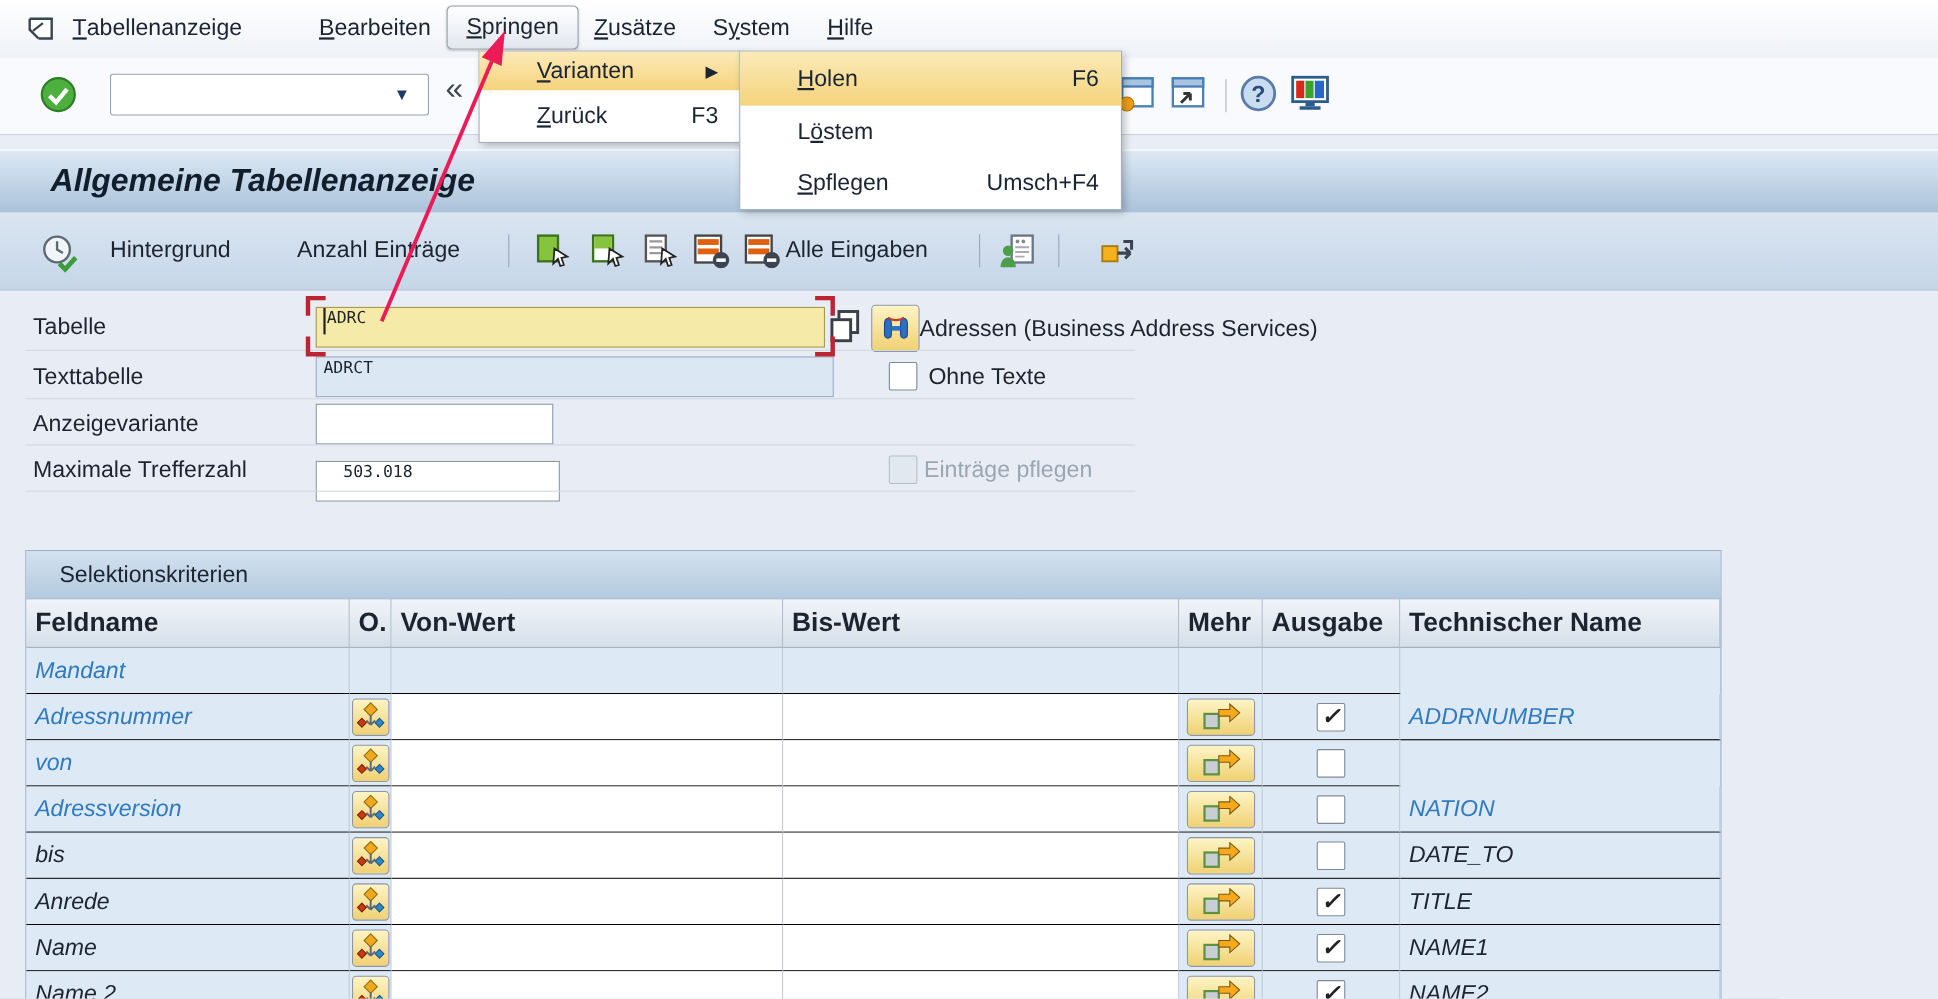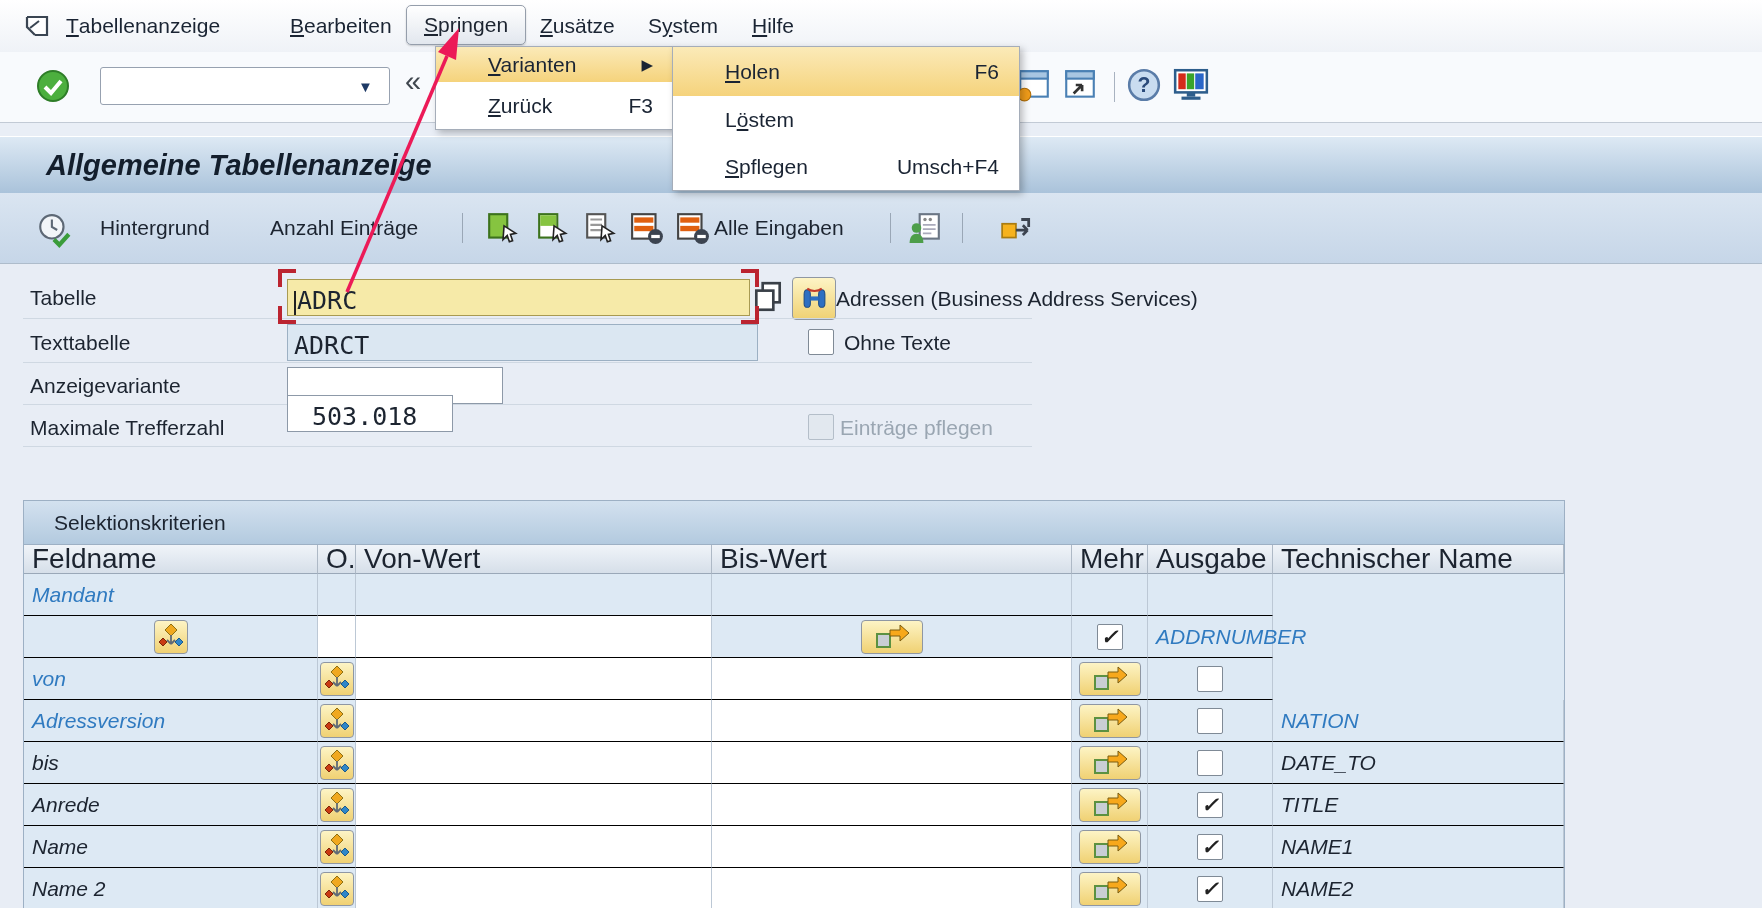--- a/index.html
+++ b/index.html
@@ -37,43 +37,43 @@
 
   
   .apptoolbar{position:absolute;top:193px;left:0;right:0;height:70px;
               background:linear-gradient(#dae5f1,#c6d6e8);border-bottom:1px solid #aebccb;}
   .at-label{position:absolute;top:0;height:70px;display:flex;align-items:center;font-size:21px;cursor:pointer;white-space:nowrap;}
   .ati{position:absolute;top:19px;cursor:pointer;}
   .atsep{position:absolute;top:20px;width:1px;height:30px;background:#9aa7b6;}
 
   
   .lbl{position:absolute;font-size:21px;color:#1c2430;white-space:nowrap;}
-  .fld{position:absolute;height:37px;display:flex;align-items:flex-end;
-       font-family:"DejaVu Sans Mono",monospace;font-size:25px;padding-left:6px;box-sizing:border-box;}
+  .fld{position:absolute;height:37px;display:flex;align-items:flex-start;
+       font-family:"DejaVu Sans Mono",monospace;font-size:15px;padding-left:6px;box-sizing:border-box;}
   .f-tab{left:287px;top:279px;width:463px;background:#f6eaa8;border:1px solid #a89a52;}
   .f-txt{left:287px;top:324px;width:471px;background:#dbe7f2;border:1px solid #9cb0c3;}
   .f-anz{left:287px;top:367px;width:216px;background:#ffffff;border:1px solid #8d99a8;}
-  .f-max{left:287px;top:395px;width:166px;background:#ffffff;border:1px solid #8d99a8;padding-left:24px;}
+  .f-max{left:287px;top:419px;width:222px;background:#ffffff;border:1px solid #8d99a8;padding-left:24px;}
   .caret{display:inline-block;width:0;height:24px;border-left:2px solid #222;margin-right:1px;}
   .desc{position:absolute;left:836px;top:287px;font-size:21px;}
   .formline{position:absolute;left:23px;width:1009px;height:1px;background:#cfd8e2;}
   .cbx{position:absolute;width:26px;height:26px;background:#fff;border:1px solid #7f8a96;border-radius:2px;cursor:pointer;box-sizing:border-box;}
   .cbx.disabled{background:#e2e8ef;border-color:#b4bec9;cursor:default;}
   .dimlbl{color:#9aa6b2;}
   .sqicon{position:absolute;left:752px;top:280px;cursor:pointer;}
   .binoc{position:absolute;left:792px;top:277px;width:42px;height:41px;border:1px solid #8f97a3;border-radius:4px;
          background:linear-gradient(#fdf4c5,#f0d173);display:flex;align-items:center;justify-content:center;cursor:pointer;}
 
   
   .selbox{position:absolute;left:23px;top:500px;width:1540px;border:1px solid #9db0c4;box-sizing:content-box;background:#dde9f4;}
   .selbar{height:44px;background:linear-gradient(#d3e1ef,#b3cadf);display:flex;align-items:center;
           padding-left:30px;font-size:21px;border-bottom:1px solid #9db0c4;box-sizing:border-box;}
   .grid{display:grid;grid-template-columns:294px 38px 356px 360px 76px 125px 291px;}
-  .h{height:29px;display:flex;align-items:center;padding-left:8px;font-size:28px;
-     background:linear-gradient(#f0f4f9,#d6dfe9);border-right:1px solid #aeb9c6;border-bottom:1px solid #9aa8b8;box-sizing:border-box;}
+  .h{height:44px;display:flex;align-items:center;padding-left:8px;font-size:24px;
+     background:linear-gradient(#f0f4f9,#d6dfe9);border-right:1px solid #aeb9c6;border-bottom:1px solid #9aa8b8;box-sizing:border-box;font-weight:bold;}
   .c{height:42px;display:flex;align-items:center;padding-left:8px;font-size:21px;background:#dde9f4;
      border-right:1px solid #bcc8d5;border-bottom:1px solid #000000;box-sizing:border-box;font-style:italic;}
   .c.input{background:#ffffff;cursor:text;}
   .c.cen{justify-content:center;padding-left:0;}
   .c.keytxt{color:#2f7ac0;}
   .opt-btn{width:34px;height:34px;padding:0;border:1px solid #8f97a3;border-radius:4px;
            background:linear-gradient(#fdf4c5,#f0d173);display:flex;align-items:center;justify-content:center;cursor:pointer;}
   .mehr-btn{width:62px;height:34px;padding:0;border:1px solid #8f97a3;border-radius:4px;
            background:linear-gradient(#fdf4c5,#f0d173);display:flex;align-items:center;justify-content:center;cursor:pointer;}
   .cb{width:26px;height:26px;background:#fff;border:1px solid #7f8a96;border-radius:2px;display:flex;
@@ -317,20 +317,21 @@
     <div id="sel-rows">
         <div class="grid">
           <div class="c keytxt">Mandant</div>
           <div class="c cen"></div>
           <div class="c"></div>
           <div class="c"></div>
           <div class="c cen"></div>
           <div class="c cen"></div>
         </div>
         <div class="grid">
+          <div class="c keytxt">Adressnummer</div>
           <div class="c cen">
             <button class="opt-btn">
               <svg width="26" height="28" viewBox="0 0 26 28">
                 <path d="M13 1l6 6-6 6-6-6z" fill="#f0a81f" stroke="#8d6f12"></path>
                 <path d="M13 12v9m0 0l-4-4m4 4l4-4" stroke="#5f6a76" stroke-width="1.8" fill="none"></path>
                 <path d="M5 15l4 4-4 4-4-4z" fill="#c93a12" stroke="#7c2508"></path>
                 <path d="M21 15l4 4-4 4-4-4z" fill="#2f86c8" stroke="#1b5a8c"></path>
               </svg>
             </button>
           </div>

